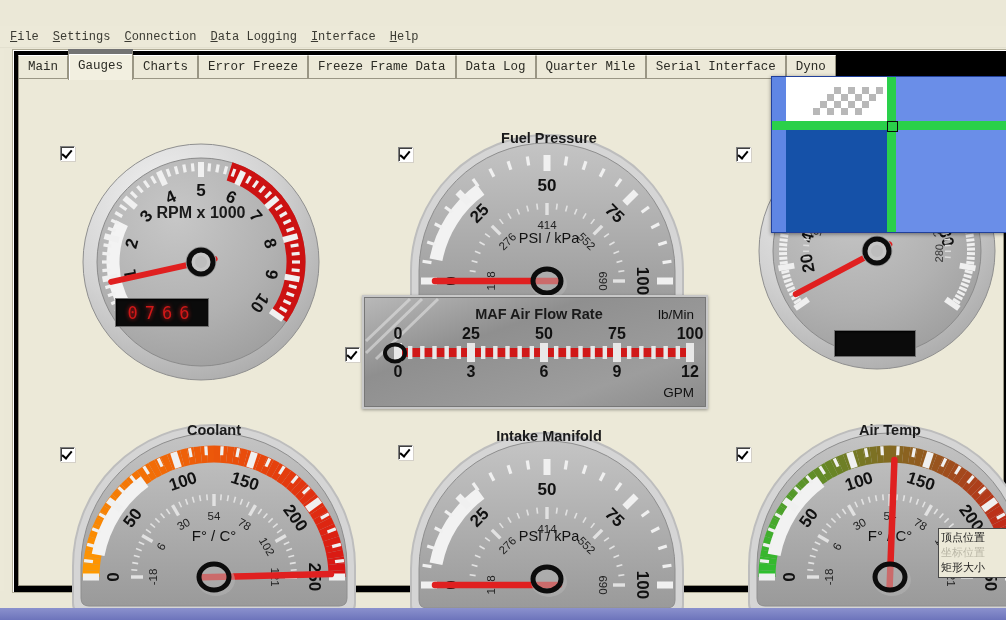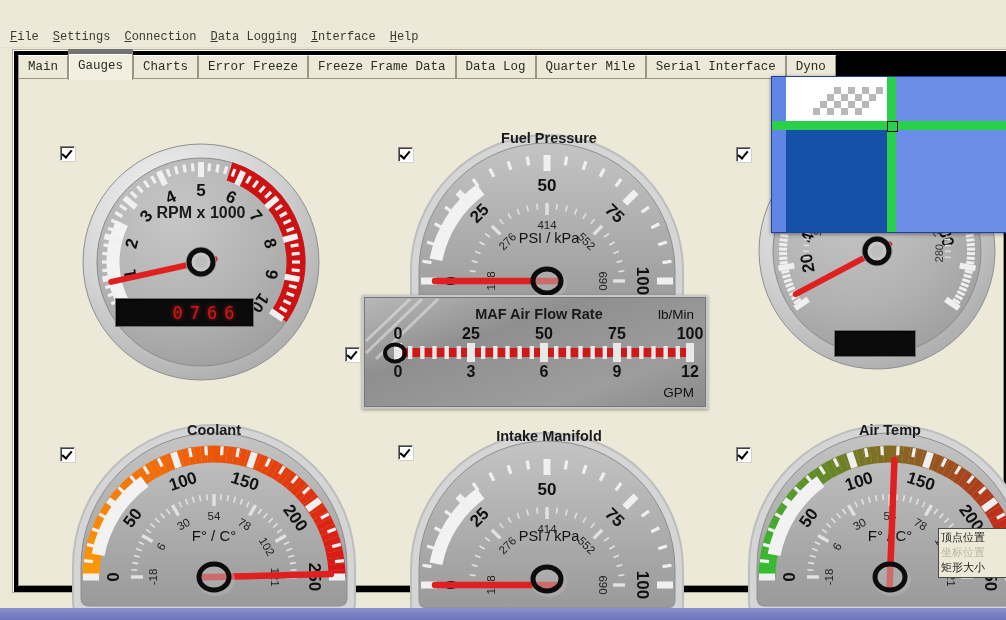--- a/index.html
+++ b/index.html
@@ -280,21 +280,21 @@
             </g>
           <text class="gtitle" x="145" y="76" text-anchor="middle" font-size="16">RPM x 1000</text>
           <g id="rpm-needle">
               <line x1="158.66814409967907" y1="116.96984540486656" x2="55.18076734496613" y2="139.91244448230546" stroke="#e02020" stroke-width="6" stroke-linecap="round"></line>
             </g>
           <circle cx="145" cy="120" r="15" fill="#c6c6c6" stroke="#9a9a9a"></circle>
           <circle cx="145" cy="120" r="12" fill="none" stroke="#0c0c0c" stroke-width="5"></circle>
           <circle cx="145" cy="120" r="6" fill="#bdbdbd"></circle>
         </svg>
       </div>
-      <div class="led" style="left:96px;top:219px;width:92px;height:27px;padding-left:45px;">0766</div>
+      <div class="led" style="left:96px;top:219px;width:92px;height:27px;">0766</div>
 
       <div class="chk" style="left:379px;top:68px;"></div>
       <div class="gauge-wrap" style="left:378px;top:42px;width:300px;height:215px;">
         <svg width="300" height="215" viewBox="0 0 300 215">
           <defs>
             <linearGradient id="fpBody" x1="0" y1="0" x2="0" y2="1">
               <stop offset="0%" stop-color="#c4c4c4"></stop>
                 <stop offset="100%" stop-color="#9a9a9a"></stop>
             </linearGradient>
           </defs>

